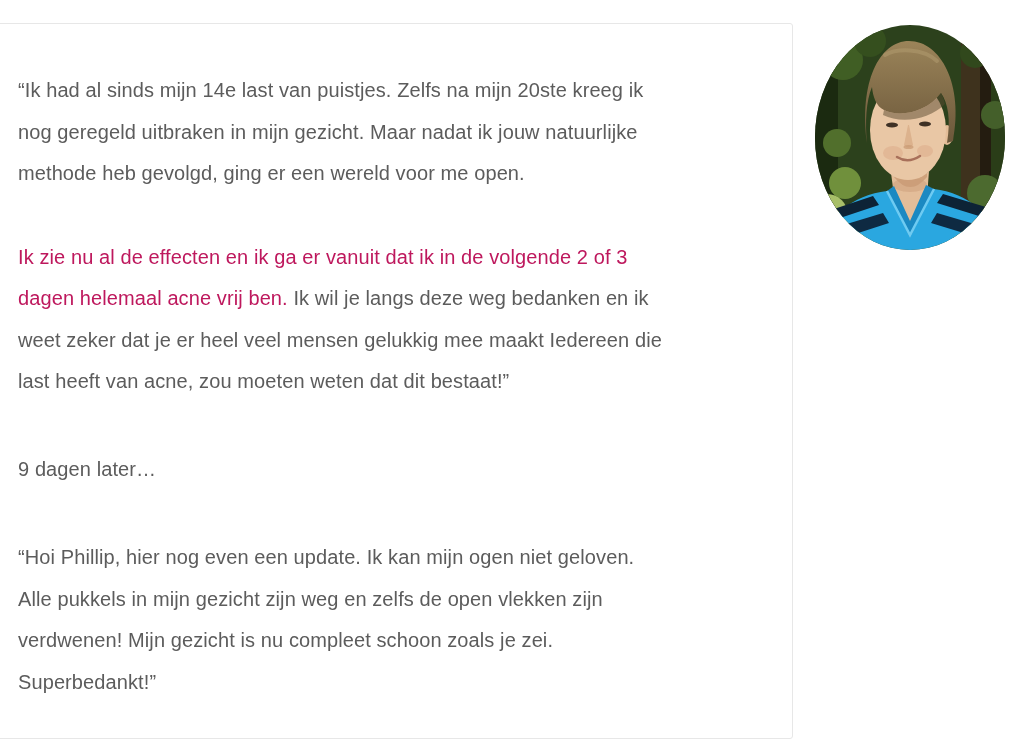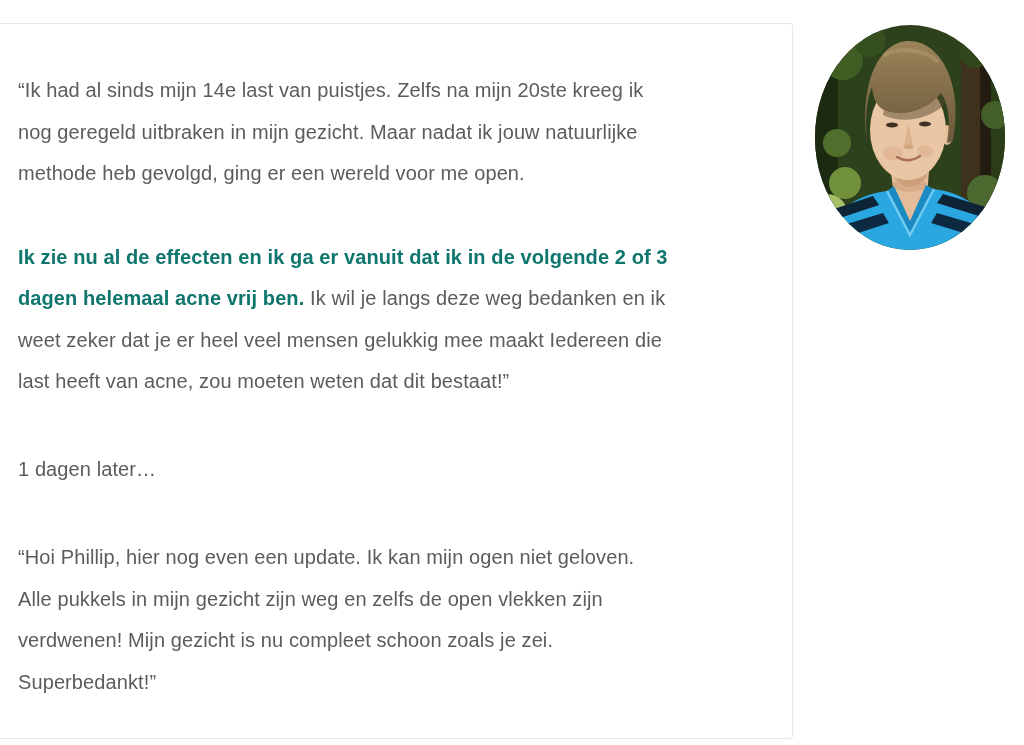--- a/index.html
+++ b/index.html
@@ -34,22 +34,22 @@
   .para {
     margin: 0 0 42px 0;
     font-size: 20px;
     line-height: 41.5px;
     color: #5c5c5c;
     white-space: pre-line;
     letter-spacing: 0.1px;
   }
   .para:last-child { margin-bottom: 0; }
   .para .highlight {
-    font-weight: 700;
-    color: #0f766e;
+    font-weight: 400;
+    color: #be185d;
   }
   .para-2 { margin-bottom: 46px; }
   .interlude { margin-bottom: 47px; }
   .avatar-wrap {
     position: absolute;
     left: 815px;
     top: 25px;
     width: 190px;
     height: 225px;
   }
@@ -64,21 +64,21 @@
     <div class="card-content">
       <div class="para para-1">“Ik had al sinds mijn 14e last van puistjes. Zelfs na mijn 20ste kreeg ik
 nog geregeld uitbraken in mijn gezicht. Maar nadat ik jouw natuurlijke
 methode heb gevolgd, ging er een wereld voor me open.</div>
 
       <div class="para para-2"><span class="highlight">Ik zie nu al de effecten en ik ga er vanuit dat ik in de volgende 2 of 3
 dagen helemaal acne vrij ben.</span><span> Ik wil je langs deze weg bedanken en ik
 weet zeker dat je er heel veel mensen gelukkig mee maakt Iedereen die
 last heeft van acne, zou moeten weten dat dit bestaat!”</span></div>
 
-      <div class="para interlude">1 dagen later…</div>
+      <div class="para interlude">9 dagen later…</div>
 
       <div class="para para-3">“Hoi Phillip, hier nog even een update. Ik kan mijn ogen niet geloven.
 Alle pukkels in mijn gezicht zijn weg en zelfs de open vlekken zijn
 verdwenen! Mijn gezicht is nu compleet schoon zoals je zei.
 Superbedankt!”</div>
     </div>
   </div>
 
   <div class="avatar-wrap">
     <svg width="190" height="225" viewBox="0 0 190 225" role="img" aria-label="portret">

